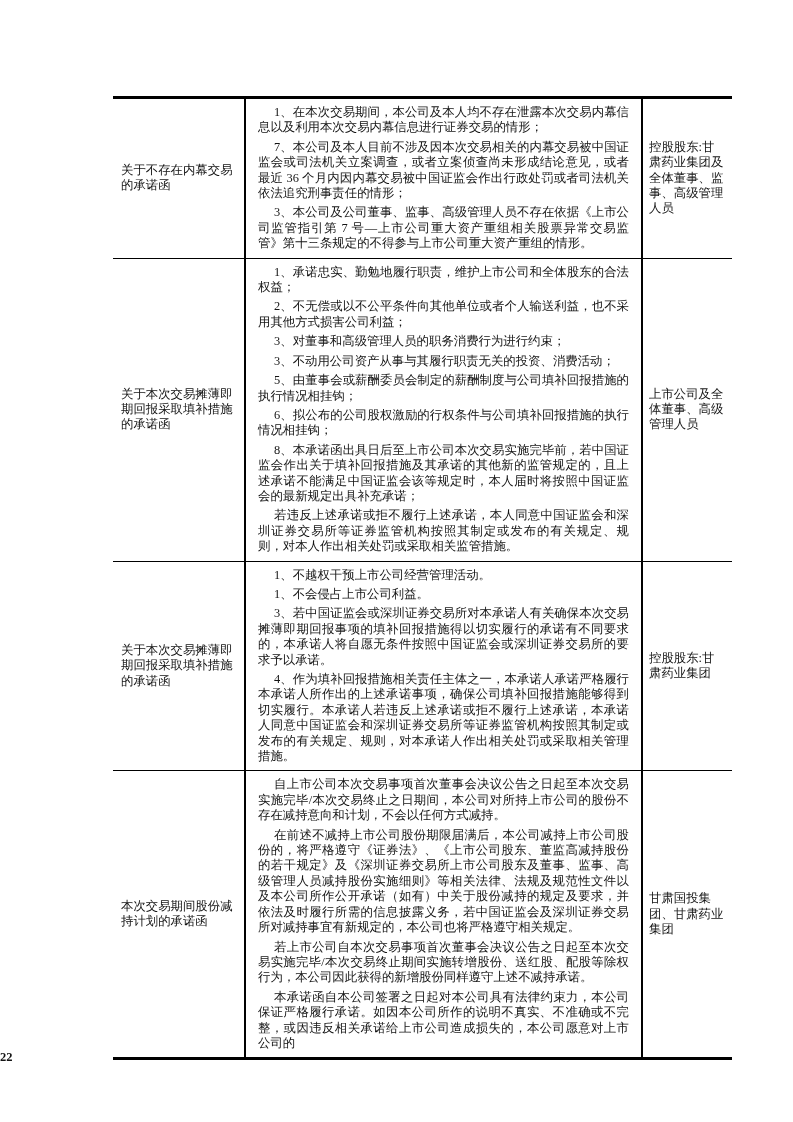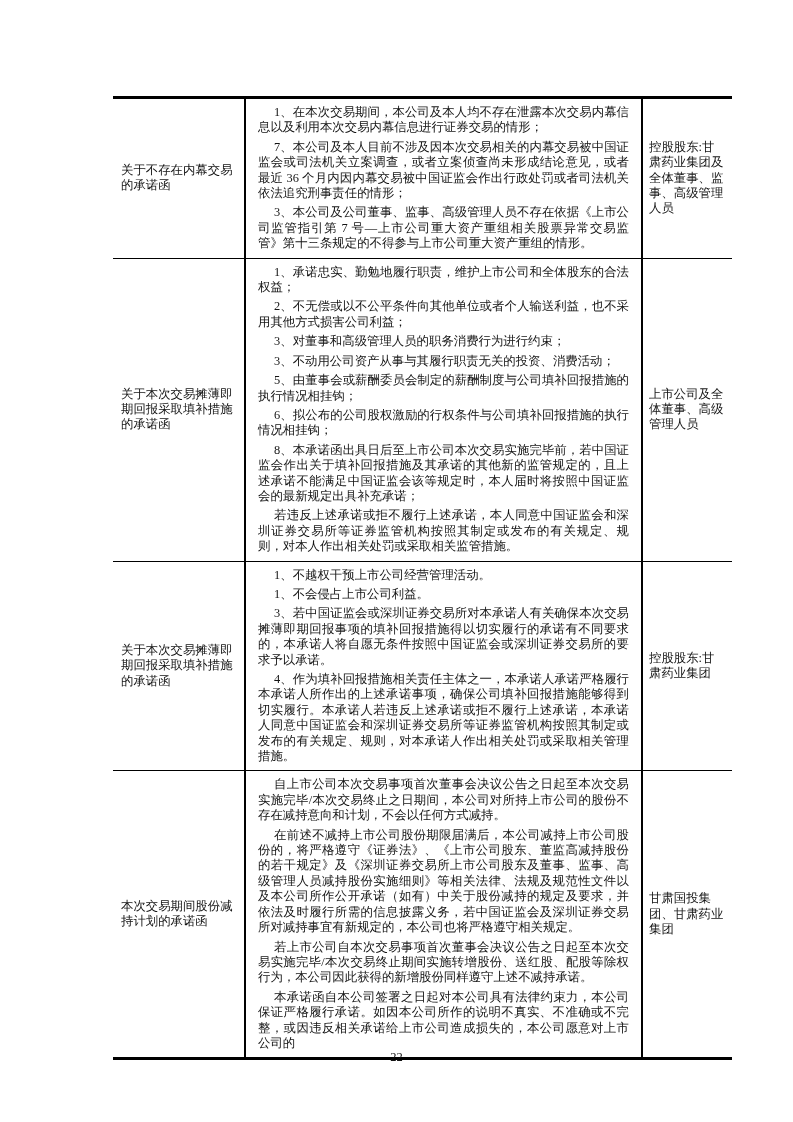--- a/index.html
+++ b/index.html
@@ -52,23 +52,24 @@
   tr.r2 { height: 258px; }
   tr.r3 { height: 169px; }
   tr.r4 { height: 51px; }
   tr.r5 { height: 45px; }
   tr.r6 { height: 252px; }
   .page-number {
     position: absolute;
     top: 1050px;
     left: 0;
     width: 100%;
-    text-align: center;
+    text-align: left;
     font-size: 12.5px;
     color: #141414;
+    font-weight: bold;
   }
 </style>
 </head>
 <body>
 
 <div class="page">
 
   <table class="commitments">
     <tbody>
       <tr class="r1">

